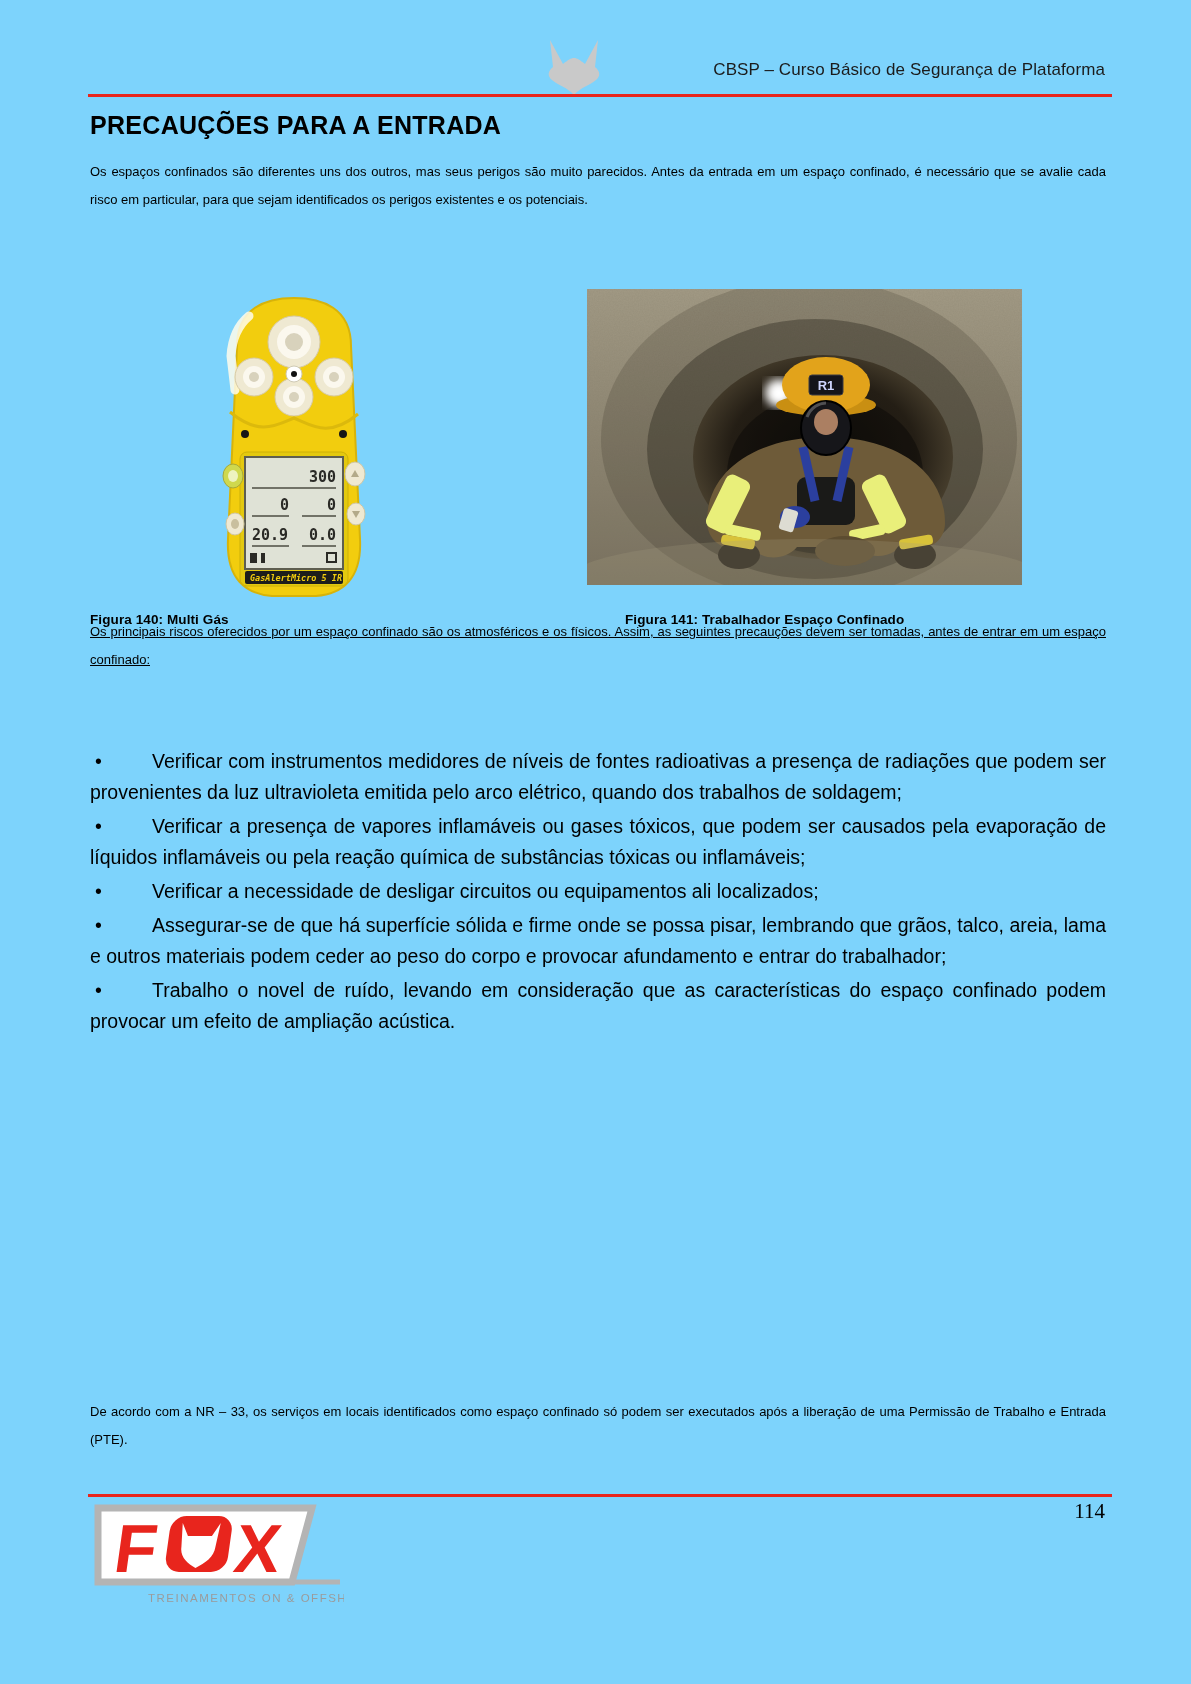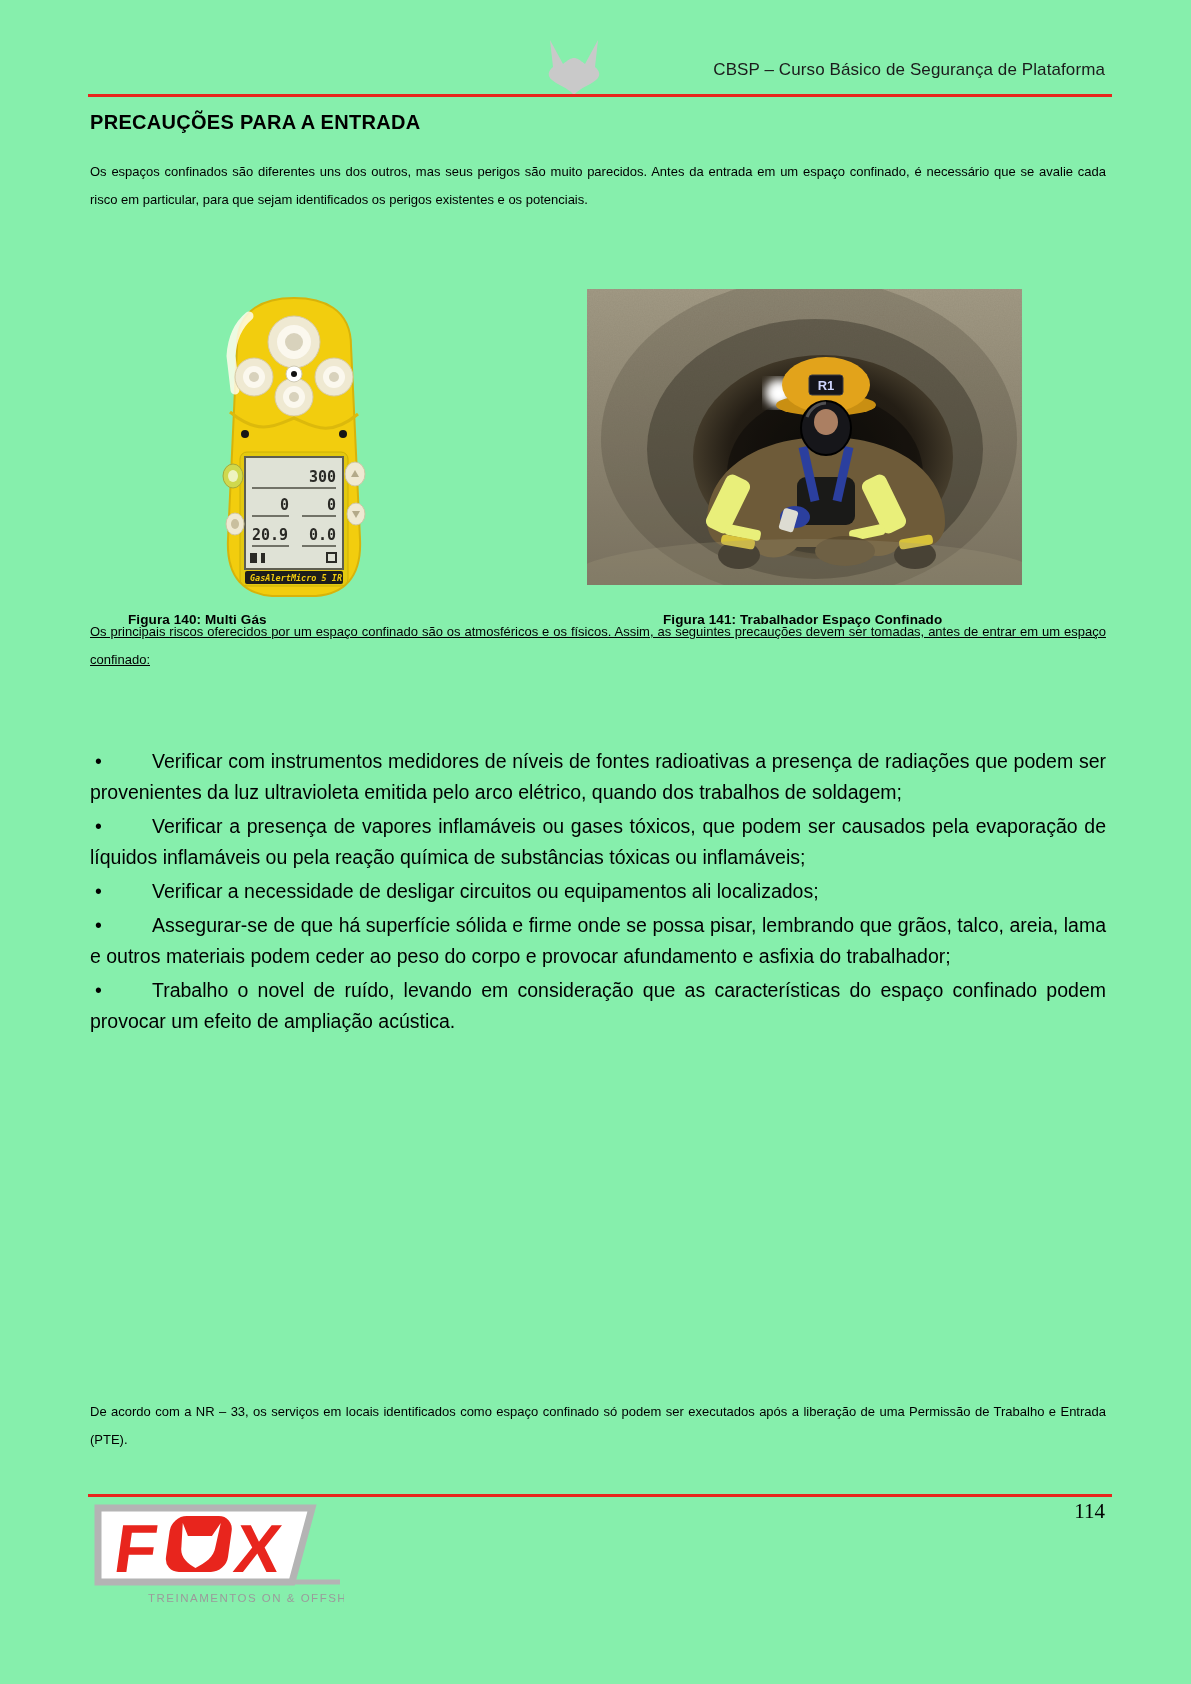--- a/index.html
+++ b/index.html
@@ -1,46 +1,46 @@
 <!DOCTYPE html>
 <html lang="pt"><head>
 <meta charset="utf-8">
 <style>
   * { margin:0; padding:0; box-sizing:border-box; }
   html,body { background:#ffffff; }
   .page {
-    position:relative; width:1191px; height:1684px; background:#86efac;
+    position:relative; width:1191px; height:1684px; background:#7dd3fc;
     font-family:"Liberation Sans", sans-serif; color:#000; overflow:hidden;
   }
   .header-course-title {
     position:absolute; top:60px; right:86px;
     font-size:17px; color:#1b1b1b; letter-spacing:.1px;
   }
   .fox-mark { position:absolute; top:40px; left:543px; width:62px; height:56px; }
   .rule { position:absolute; left:88px; width:1024px; height:3px; background:#e8251d; }
   .rule.header-rule { top:94px; }
   .rule.footer-rule { top:1494px; }
   .doc-title {
     position:absolute; top:111px; left:90px;
-    font-size:20px; font-weight:bold; letter-spacing:.3px;
+    font-size:25px; font-weight:bold; letter-spacing:.3px;
   }
   .para {
     position:absolute; left:90px; width:1016px;
     font-size:13px; line-height:28px; text-align:justify;
   }
   #para-intro   { top:158px; }
   #para-risks   { top:618px;text-decoration:underline; }
   #para-closing { top:1398px; }
   .bullets {
     position:absolute; left:90px; top:746px; width:1016px;
     font-size:19.5px; line-height:31px; text-align:justify;
   }
   .bullet { margin-bottom:3px; }
   .dot { display:inline-block; width:62px; padding-left:5px; }
-  .caption { position:absolute; font-size:13.5px; font-weight:bold; letter-spacing:.1px;margin-left:38px; }
+  .caption { position:absolute; font-size:13.5px; font-weight:bold; letter-spacing:.1px; }
   #caption-detector { left:90px;  top:612px; }
   #caption-tunnel   { left:625px; top:612px; }
   .figure-detector { position:absolute; left:203px; top:294px; }
   .figure-tunnel   { position:absolute; left:587px; top:289px; }
   .page-number {
     position:absolute; right:86px; top:1499px;
     font-family:"Liberation Serif", serif; font-size:21px;
   }
   .fox-logo { position:absolute; left:86px; top:1500px; }
 </style>
@@ -178,21 +178,21 @@
 
   <div class="caption" id="caption-detector">Figura 140: Multi Gás</div>
   <div class="caption" id="caption-tunnel">Figura 141: Trabalhador Espaço Confinado</div>
 
   <p class="para" id="para-risks">Os principais riscos oferecidos por um espaço confinado são os atmosféricos e os físicos. Assim, as seguintes precauções devem ser tomadas, antes de entrar em um espaço confinado:</p>
 
   <div class="bullets">
     <p class="bullet"><span class="dot">•</span><span>Verificar com instrumentos medidores de níveis de fontes radioativas a presença de radiações que podem ser provenientes da luz ultravioleta emitida pelo arco elétrico, quando dos trabalhos de soldagem;</span></p>
     <p class="bullet"><span class="dot">•</span><span>Verificar a presença de vapores inflamáveis ou gases tóxicos, que podem ser causados pela evaporação de líquidos inflamáveis ou pela reação química de substâncias tóxicas ou inflamáveis;</span></p>
     <p class="bullet"><span class="dot">•</span><span>Verificar a necessidade de desligar circuitos ou equipamentos ali localizados;</span></p>
-    <p class="bullet"><span class="dot">•</span><span>Assegurar-se de que há superfície sólida e firme onde se possa pisar, lembrando que grãos, talco, areia, lama e outros materiais podem ceder ao peso do corpo e provocar afundamento e asfixia do trabalhador;</span></p>
+    <p class="bullet"><span class="dot">•</span><span>Assegurar-se de que há superfície sólida e firme onde se possa pisar, lembrando que grãos, talco, areia, lama e outros materiais podem ceder ao peso do corpo e provocar afundamento e entrar do trabalhador;</span></p>
     <p class="bullet"><span class="dot">•</span><span>Trabalho o novel de ruído, levando em consideração que as características do espaço confinado podem provocar um efeito de ampliação acústica.</span></p>
   </div>
 
   <p class="para" id="para-closing">De acordo com a NR – 33, os serviços em locais identificados como espaço confinado só podem ser executados após a liberação de uma Permissão de Trabalho e Entrada (PTE).</p>
 
   <div class="rule footer-rule"></div>
   <div class="page-number">114</div>
 
   <svg class="fox-logo" width="258" height="122" viewBox="0 0 258 122">
     <path d="M12,8 L226,8 L206,82 L12,82 Z" fill="#ffffff" stroke="#b4b4b4" stroke-width="7"></path>

